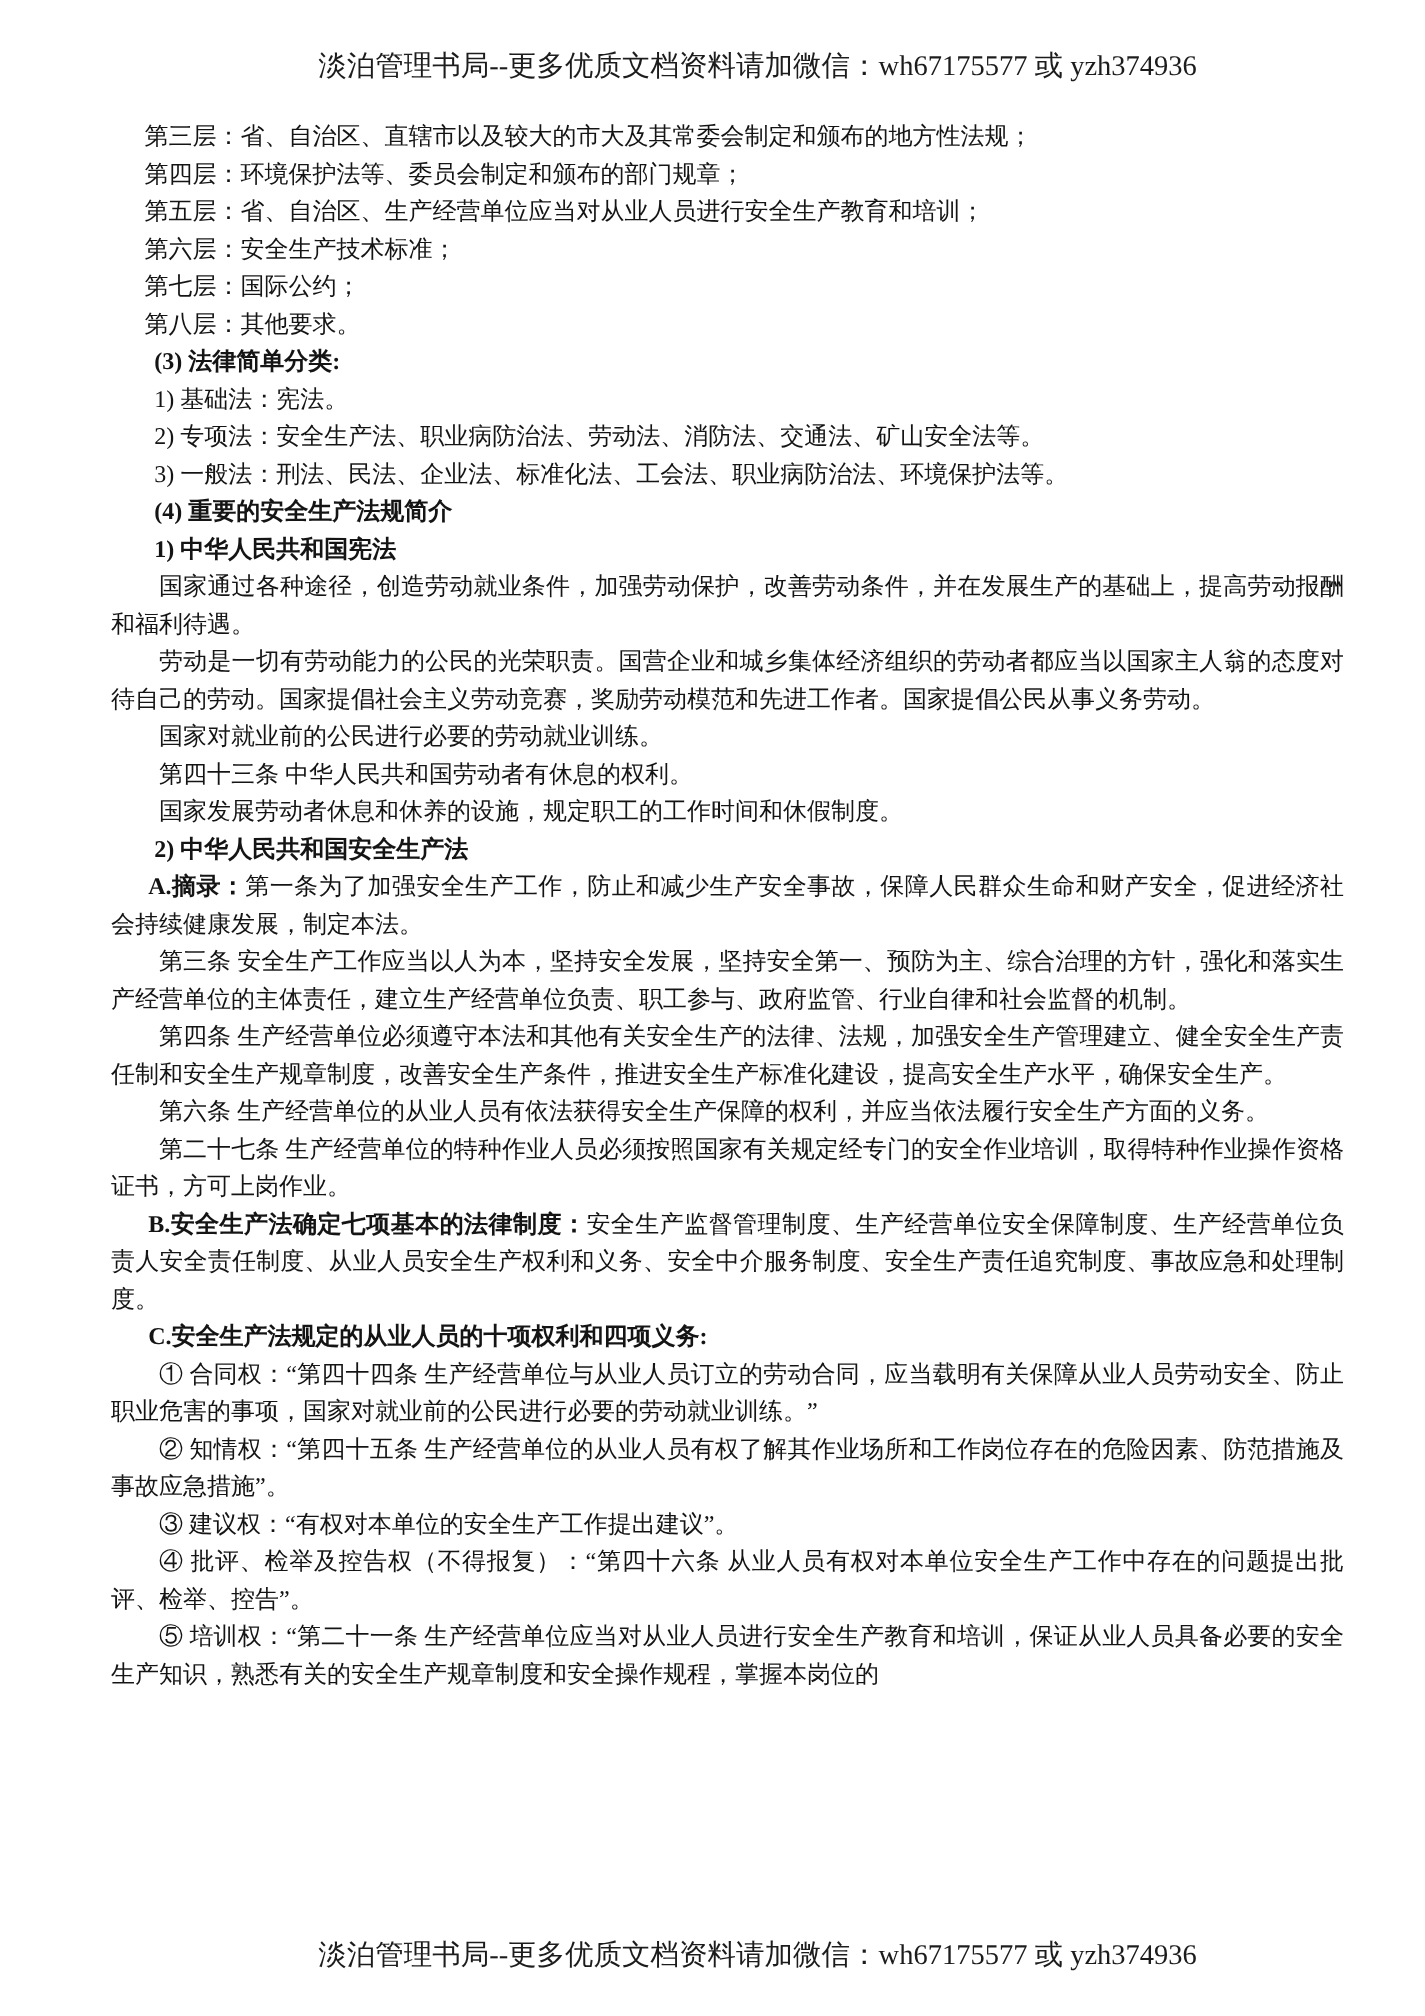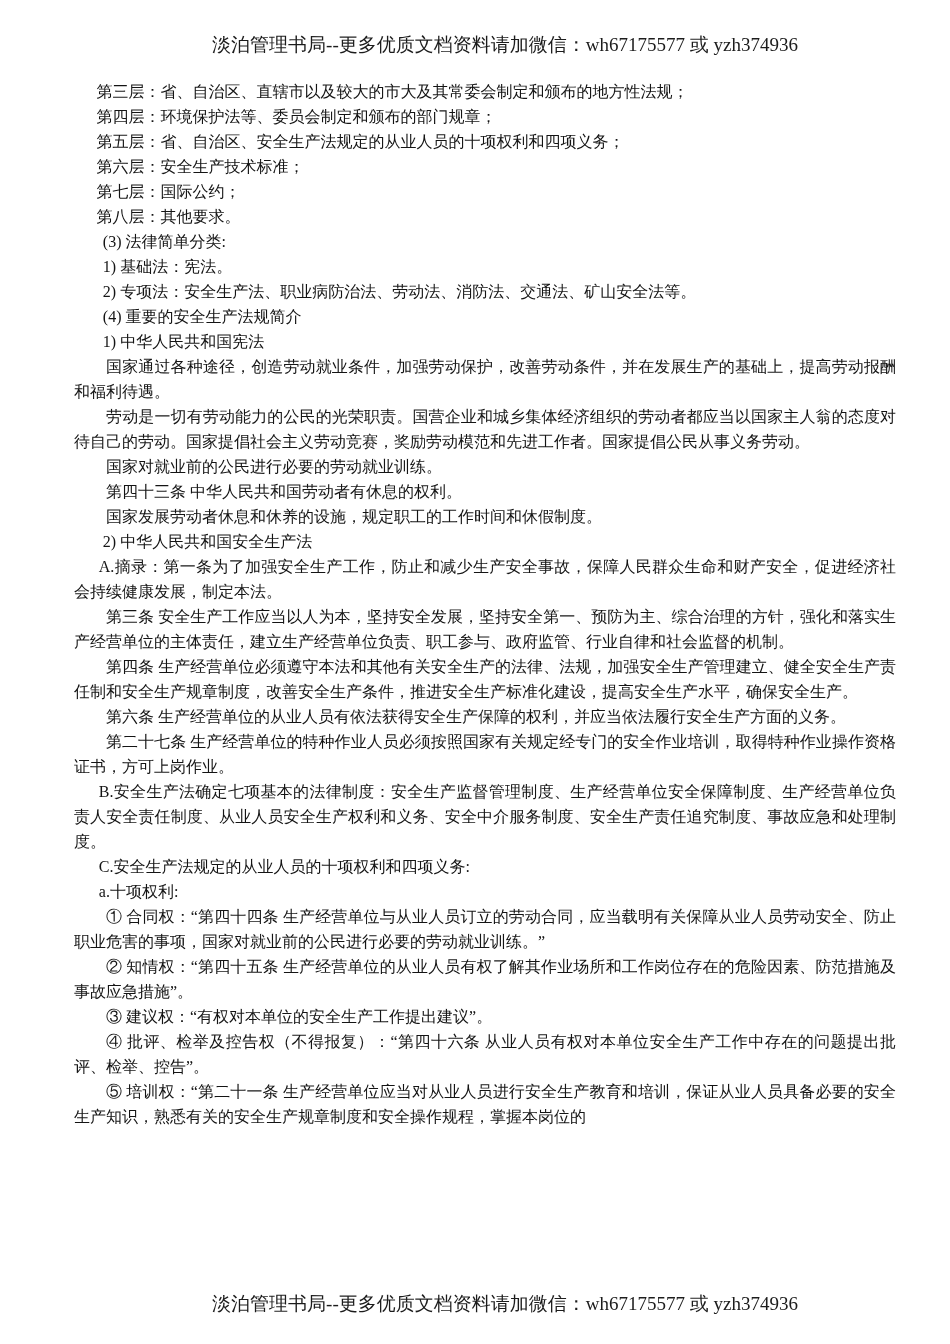--- a/index.html
+++ b/index.html
@@ -30,59 +30,59 @@
     left: 74px;
     top: 79px;
     width: 822px;
     font-size: 16px;
     line-height: 25px;
     text-align: justify;
     text-justify: inter-ideograph;
     color: #141414;
   }
   p.para { margin: 0; padding: 0; }
-  p.para b { font-weight: normal; }
+  p.para b { font-weight: bold; }
   .s-layer   { text-indent: 1.4em; }
   .s-head    { text-indent: 1.8em; font-weight: bold; }
   .s-list    { text-indent: 1.8em; }
   .s-extract { text-indent: 1.2em; }
   .s-abc     { text-indent: 1.55em; }
   .s-body    { text-indent: 2em; }
 </style>
 </head>
 <body>
 
 <div class="note header-note">淡泊管理书局--更多优质文档资料请加微信：wh67175577 或 yzh374936</div>
 
 <div class="doc-body">
     <p class="para s-layer"><span>第三层：省、自治区、直辖市以及较大的市大及其常委会制定和颁布的地方性法规；</span></p>
     <p class="para s-layer"><span>第四层：环境保护法等、委员会制定和颁布的部门规章；</span></p>
-    <p class="para s-layer"><span>第五层：省、自治区、安全生产法规定的从业人员的十项权利和四项义务；</span></p>
+    <p class="para s-layer"><span>第五层：省、自治区、生产经营单位应当对从业人员进行安全生产教育和培训；</span></p>
     <p class="para s-layer"><span>第六层：安全生产技术标准；</span></p>
     <p class="para s-layer"><span>第七层：国际公约；</span></p>
     <p class="para s-layer"><span>第八层：其他要求。</span></p>
     <p class="para s-head"><b>(3) 法律简单分类:</b></p>
     <p class="para s-list"><span>1) 基础法：宪法。</span></p>
     <p class="para s-list"><span>2) 专项法：安全生产法、职业病防治法、劳动法、消防法、交通法、矿山安全法等。</span></p>
+    <p class="para s-list"><span>3) 一般法：刑法、民法、企业法、标准化法、工会法、职业病防治法、环境保护法等。</span></p>
     <p class="para s-head"><b>(4) 重要的安全生产法规简介</b></p>
     <p class="para s-head"><b>1) 中华人民共和国宪法</b></p>
     <p class="para s-body"><span>国家通过各种途径，创造劳动就业条件，加强劳动保护，改善劳动条件，并在发展生产的基础上，提高劳动报酬和福利待遇。</span></p>
     <p class="para s-body"><span>劳动是一切有劳动能力的公民的光荣职责。国营企业和城乡集体经济组织的劳动者都应当以国家主人翁的态度对待自己的劳动。国家提倡社会主义劳动竞赛，奖励劳动模范和先进工作者。国家提倡公民从事义务劳动。</span></p>
     <p class="para s-body"><span>国家对就业前的公民进行必要的劳动就业训练。</span></p>
     <p class="para s-body"><span>第四十三条 中华人民共和国劳动者有休息的权利。</span></p>
     <p class="para s-body"><span>国家发展劳动者休息和休养的设施，规定职工的工作时间和休假制度。</span></p>
     <p class="para s-head"><b>2) 中华人民共和国安全生产法</b></p>
     <p class="para s-abc"><b>A.摘录：</b><span>第一条为了加强安全生产工作，防止和减少生产安全事故，保障人民群众生命和财产安全，促进经济社会持续健康发展，制定本法。</span></p>
     <p class="para s-body"><span>第三条 安全生产工作应当以人为本，坚持安全发展，坚持安全第一、预防为主、综合治理的方针，强化和落实生产经营单位的主体责任，建立生产经营单位负责、职工参与、政府监管、行业自律和社会监督的机制。</span></p>
     <p class="para s-body"><span>第四条 生产经营单位必须遵守本法和其他有关安全生产的法律、法规，加强安全生产管理建立、健全安全生产责任制和安全生产规章制度，改善安全生产条件，推进安全生产标准化建设，提高安全生产水平，确保安全生产。</span></p>
     <p class="para s-body"><span>第六条 生产经营单位的从业人员有依法获得安全生产保障的权利，并应当依法履行安全生产方面的义务。</span></p>
     <p class="para s-body"><span>第二十七条 生产经营单位的特种作业人员必须按照国家有关规定经专门的安全作业培训，取得特种作业操作资格证书，方可上岗作业。</span></p>
     <p class="para s-abc"><b>B.安全生产法确定七项基本的法律制度：</b><span>安全生产监督管理制度、生产经营单位安全保障制度、生产经营单位负责人安全责任制度、从业人员安全生产权利和义务、安全中介服务制度、安全生产责任追究制度、事故应急和处理制度。</span></p>
     <p class="para s-abc"><b>C.安全生产法规定的从业人员的十项权利和四项义务:</b></p>
-    <p class="para s-abc"><b>a.十项权利:</b></p>
     <p class="para s-body"><span>① 合同权：“第四十四条 生产经营单位与从业人员订立的劳动合同，应当载明有关保障从业人员劳动安全、防止职业危害的事项，国家对就业前的公民进行必要的劳动就业训练。”</span></p>
     <p class="para s-body"><span>② 知情权：“第四十五条 生产经营单位的从业人员有权了解其作业场所和工作岗位存在的危险因素、防范措施及事故应急措施”。</span></p>
     <p class="para s-body"><span>③ 建议权：“有权对本单位的安全生产工作提出建议”。</span></p>
     <p class="para s-body"><span>④ 批评、检举及控告权（不得报复）：“第四十六条 从业人员有权对本单位安全生产工作中存在的问题提出批评、检举、控告”。</span></p>
     <p class="para s-body"><span>⑤ 培训权：“第二十一条 生产经营单位应当对从业人员进行安全生产教育和培训，保证从业人员具备必要的安全生产知识，熟悉有关的安全生产规章制度和安全操作规程，掌握本岗位的</span></p>
   </div>
 
 <div class="note footer-note">淡泊管理书局--更多优质文档资料请加微信：wh67175577 或 yzh374936</div>
 
 </body></html>

